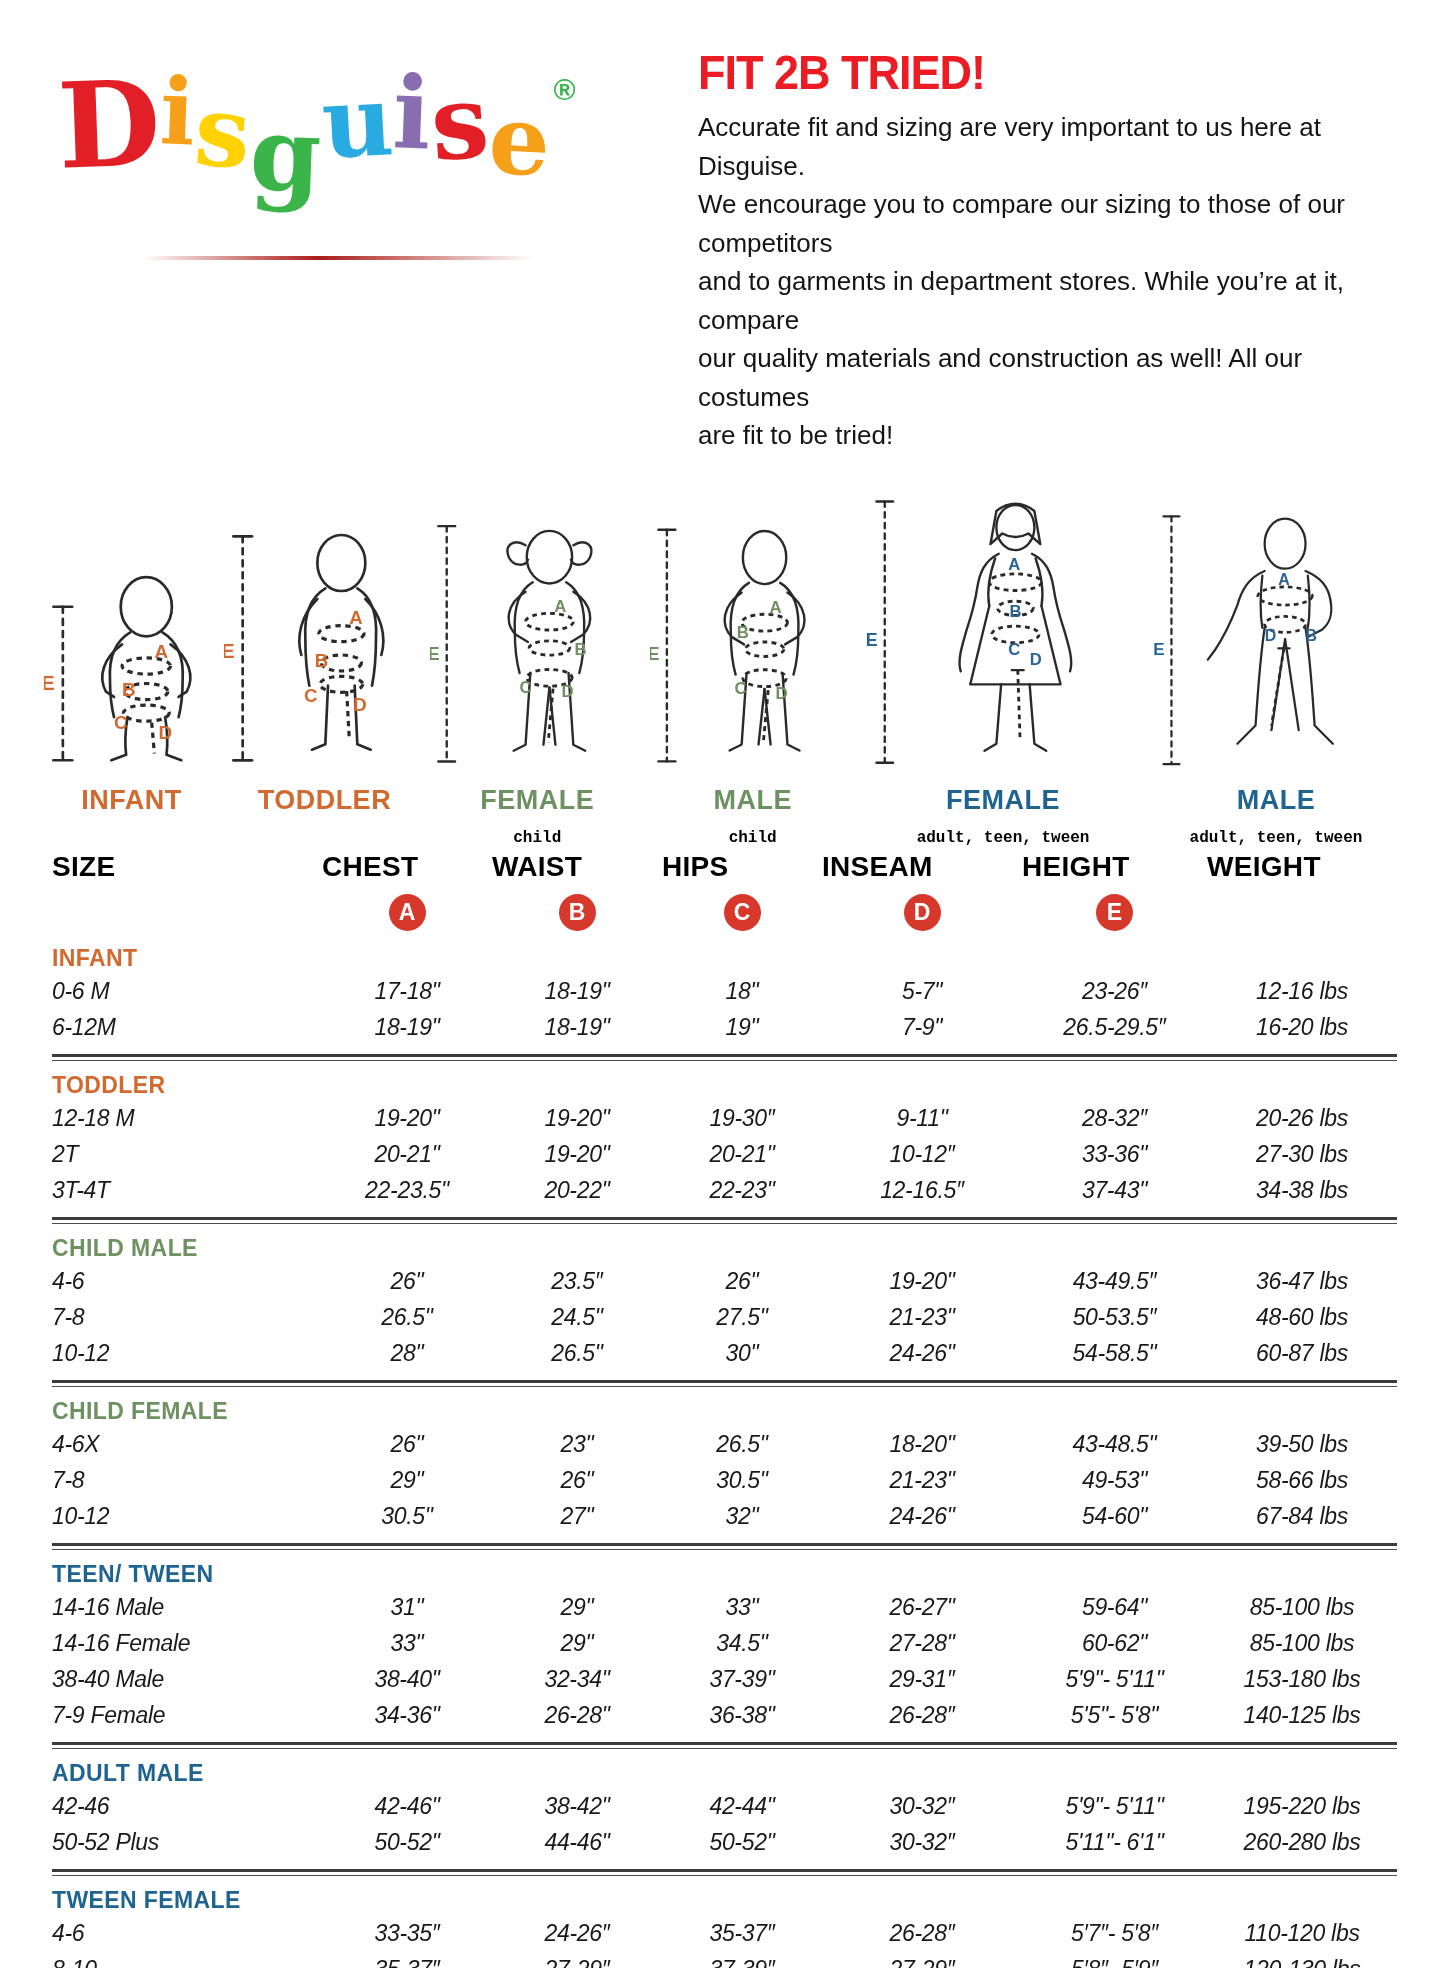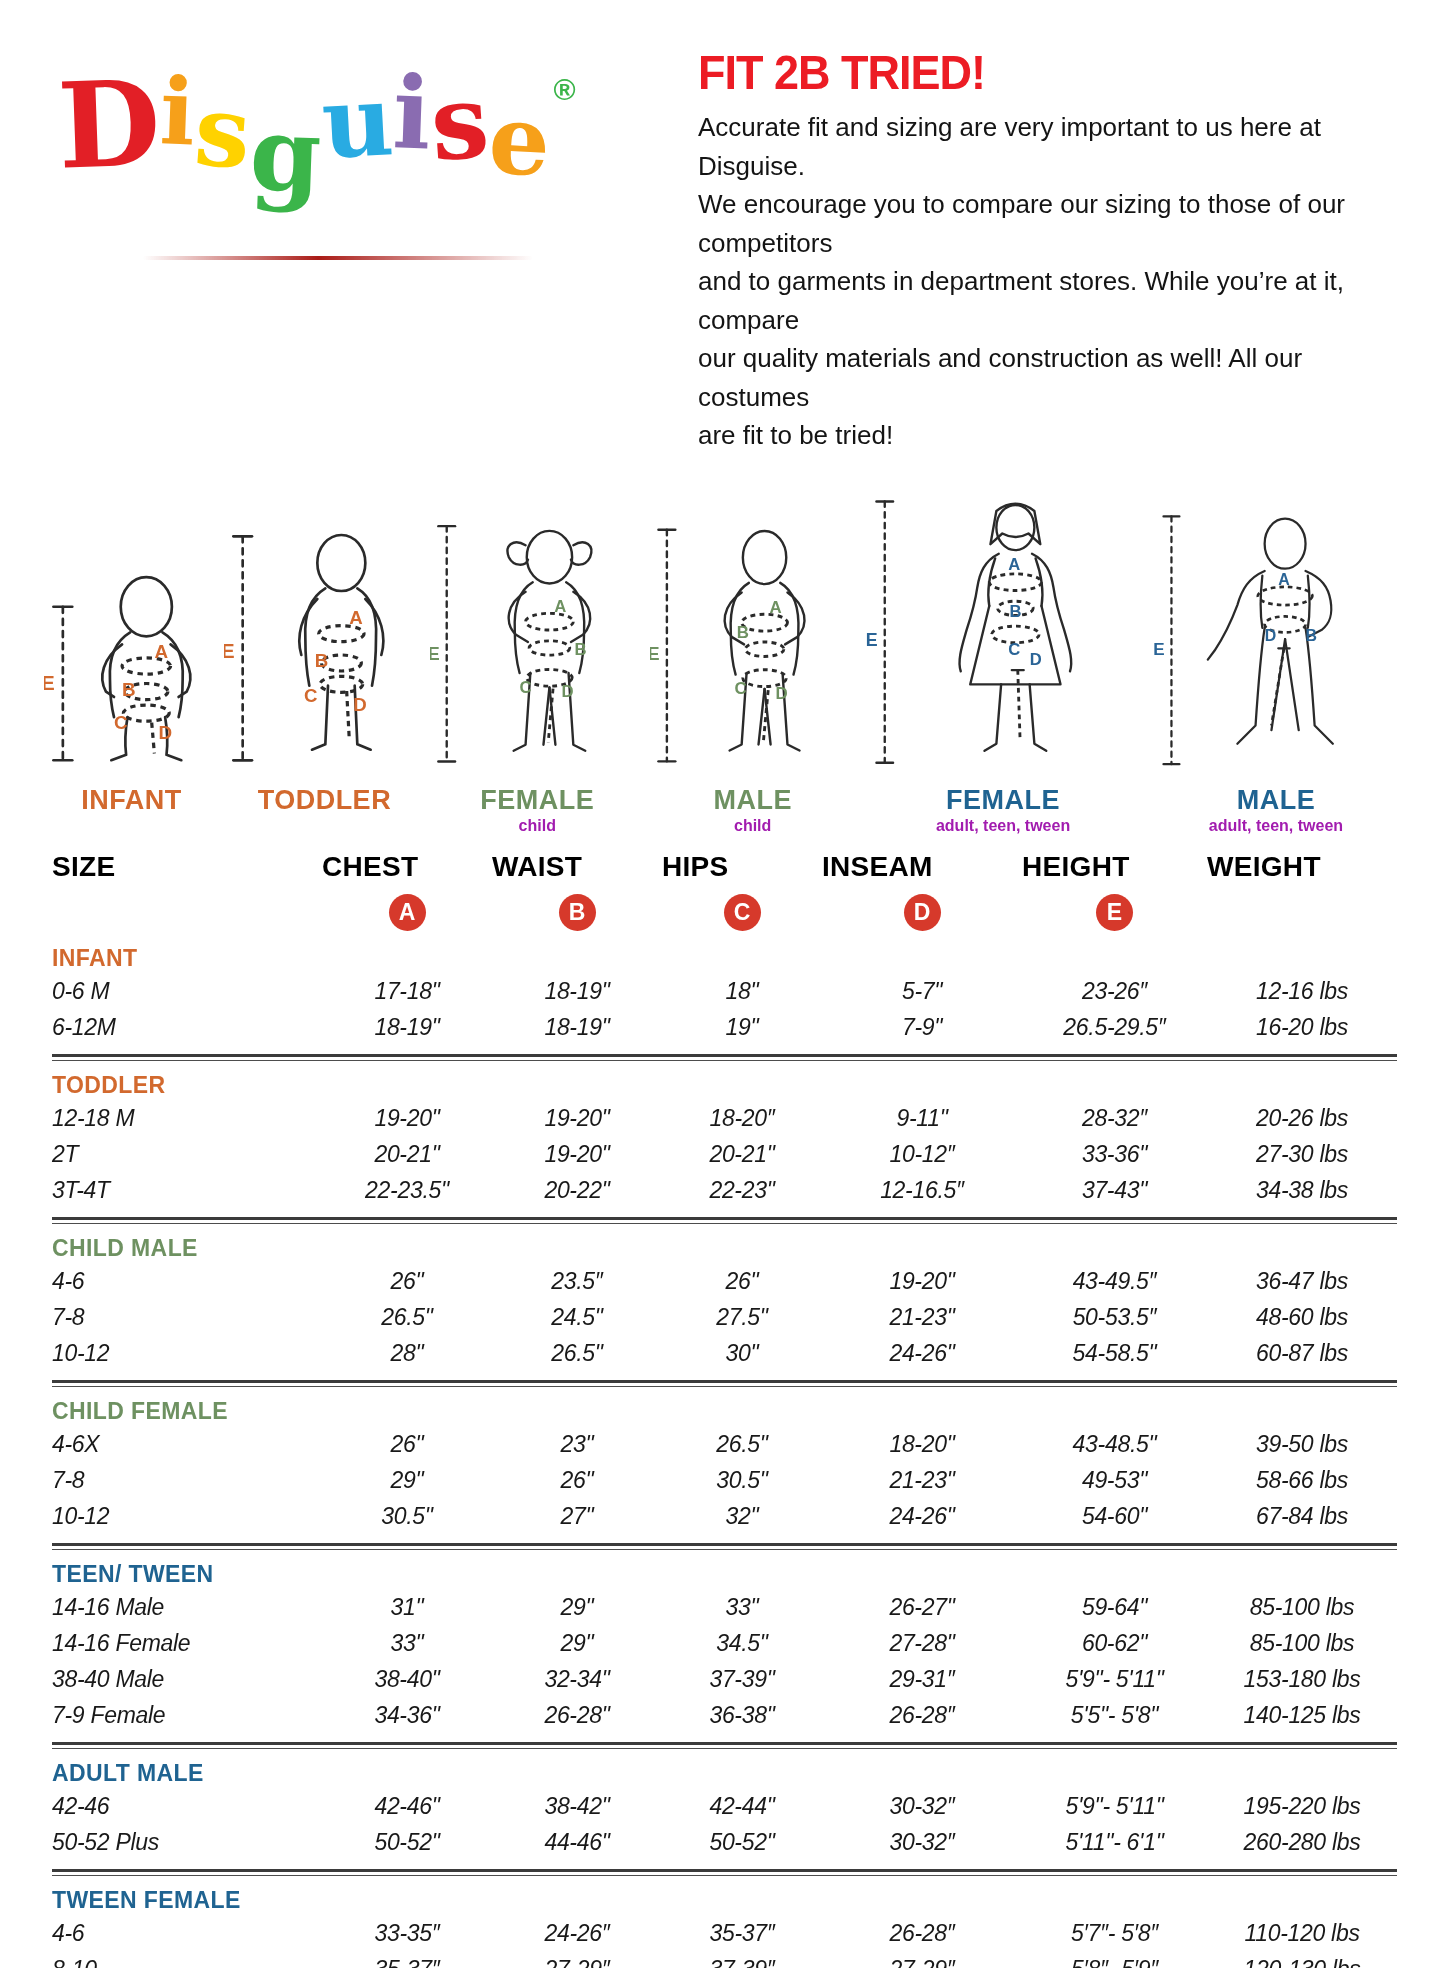--- a/index.html
+++ b/index.html
@@ -18,21 +18,21 @@
   .reg{font-family:"Liberation Sans",sans-serif;font-size:30px;font-weight:bold;vertical-align:60px;margin-left:4px;}
   .intro{width:660px;padding-top:12px;}
   .intro h1{margin:0 0 10px 0;font-size:45px;letter-spacing:-1px;transform:scaleY(1.06);transform-origin:left top;font-weight:bold;}
   .intro .line{font-size:26px;line-height:38.5px;color:#141414;}
   
   .figures{display:flex;justify-content:space-between;align-items:flex-end;padding:10px 44px 0 44px;height:372px;}
   .fig{display:flex;flex-direction:column;align-items:center;justify-content:flex-end;}
   .fig svg{display:block;}
   .fig-caption{text-align:center;margin-top:14px;height:52px;}
   .fig-caption .big{font-size:27px;font-weight:bold;letter-spacing:.5px;}
-  .fig-caption .sub{font-size:16px;font-weight:bold;color:#a21caf;margin-top:1px;}
+  .fig-caption .sub{font-size:16px;font-weight:bold;color:#000000;margin-top:13px;font-family:Liberation Mono, monospace;}
   
   .tablewrap{margin:14px 0 0 52px;width:1345px;}
   .grid{display:grid;grid-template-columns:270px 170px 170px 160px 200px 185px 190px;align-items:center;}
   .colhead{font-size:28px;font-weight:bold;letter-spacing:.3px;text-align:left;color:#000;}
   .colhead.first{text-align:left;}
   .badges{margin-top:9px;height:42px;}
   .badge{width:37px;height:37px;border-radius:50%;margin:0 auto;display:flex;align-items:center;justify-content:center;
     color:#fff;font-size:23px;font-weight:bold;}
   .sechead{font-size:23px;font-weight:bold;letter-spacing:.4px;margin-top:10px;height:30px;display:flex;align-items:center;}
   .trow{height:36px;}
@@ -287,21 +287,21 @@
         <div class="cell">7-9"</div>
         <div class="cell">26.5-29.5″</div>
         <div class="cell">16-20 lbs</div>
       </div>
       <div class="divider"></div>
       <div class="sechead" style="color: rgb(210, 105, 46);">TODDLER</div>
       <div class="grid trow">
         <div class="cell first">12-18 M</div>
         <div class="cell">19-20"</div>
         <div class="cell">19-20"</div>
-        <div class="cell">18-20″</div>
+        <div class="cell">19-30″</div>
         <div class="cell">9-11"</div>
         <div class="cell">28-32″</div>
         <div class="cell">20-26 lbs</div>
       </div>
       <div class="grid trow">
         <div class="cell first">2T</div>
         <div class="cell">20-21"</div>
         <div class="cell">19-20"</div>
         <div class="cell">20-21"</div>
         <div class="cell">10-12″</div>

